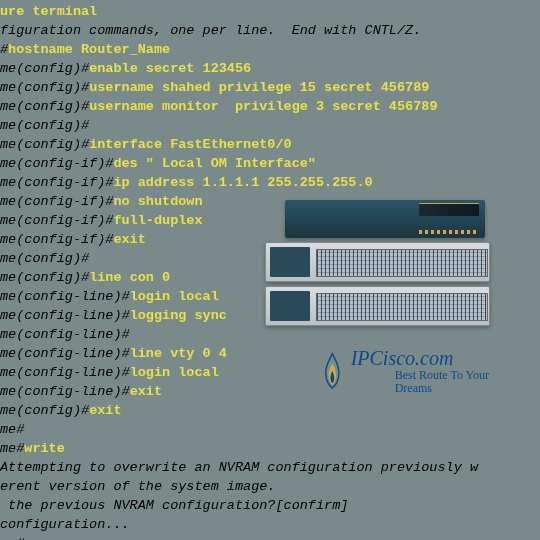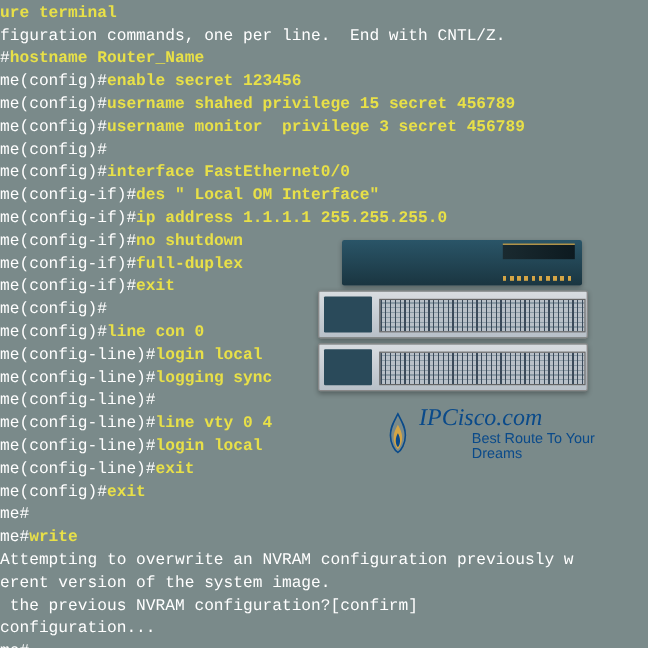--- a/index.html
+++ b/index.html
@@ -12,21 +12,21 @@
     line-height: 19px;
     overflow: hidden;
     position: relative;
     padding-top: 2px;
   }
   .terminal {
     color: #fff;
     white-space: pre;
   }
   .line { display: block; }
-  .w { color: #ffffff; }
+  .w { color: #000000; font-style: italic; }
   .y { color: #e8e048; font-weight: bold; font-family: Liberation Mono, monospace; }
   .device-img {
     position: absolute;
     top: 200px;
     left: 265px;
     width: 225px;
     height: 130px;
   }
   .rack {
     width: 225px;
@@ -92,37 +92,37 @@
     position: absolute;
     top: 4px;
     left: 4px;
     width: 40px;
     height: 30px;
     background: #2a4a5a;
     border-radius: 1px;
   }
   .logo-area {
     position: absolute;
-    top: 336px;
+    top: 346px;
     left: 320px;
     width: 200px;
     height: 50px;
     display: flex;
     align-items: center;
     gap: 6px;
   }
   .flame-icon {
     width: 26px;
     height: 40px;
     position: relative;
   }
   .flame-icon svg { width: 100%; height: 100%; }
   .logo-text { display: flex; flex-direction: column; line-height: 1.1; }
   .logo-main { font-family: 'Times New Roman', serif; font-style: italic; font-size: 20px; color: #0a4a8a; font-weight: 500; }
-  .logo-sub { font-family: Liberation Sans, sans-serif; font-size: 12px; color: #0a4a8a; margin-left: 44px; }
+  .logo-sub { font-family: Liberation Serif, serif; font-size: 12px; color: #0a4a8a; margin-left: 44px; }
 </style>
 </head>
 <body>
 
 <div class="terminal" id="term"><span class="line"><span class="y">ure terminal</span></span><span class="line"><span class="w">figuration commands, one per line.  End with CNTL/Z.</span></span><span class="line"><span class="w">#</span><span class="y">hostname Router_Name</span></span><span class="line"><span class="w">me(config)#</span><span class="y">enable secret 123456</span></span><span class="line"><span class="w">me(config)#</span><span class="y">username shahed privilege 15 secret 456789</span></span><span class="line"><span class="w">me(config)#</span><span class="y">username monitor  privilege 3 secret 456789</span></span><span class="line"><span class="w">me(config)#</span></span><span class="line"><span class="w">me(config)#</span><span class="y">interface FastEthernet0/0</span></span><span class="line"><span class="w">me(config-if)#</span><span class="y">des " Local OM Interface"</span></span><span class="line"><span class="w">me(config-if)#</span><span class="y">ip address 1.1.1.1 255.255.255.0</span></span><span class="line"><span class="w">me(config-if)#</span><span class="y">no shutdown</span></span><span class="line"><span class="w">me(config-if)#</span><span class="y">full-duplex</span></span><span class="line"><span class="w">me(config-if)#</span><span class="y">exit</span></span><span class="line"><span class="w">me(config)#</span></span><span class="line"><span class="w">me(config)#</span><span class="y">line con 0</span></span><span class="line"><span class="w">me(config-line)#</span><span class="y">login local</span></span><span class="line"><span class="w">me(config-line)#</span><span class="y">logging sync</span></span><span class="line"><span class="w">me(config-line)#</span></span><span class="line"><span class="w">me(config-line)#</span><span class="y">line vty 0 4</span></span><span class="line"><span class="w">me(config-line)#</span><span class="y">login local</span></span><span class="line"><span class="w">me(config-line)#</span><span class="y">exit</span></span><span class="line"><span class="w">me(config)#</span><span class="y">exit</span></span><span class="line"><span class="w">me#</span></span><span class="line"><span class="w">me#</span><span class="y">write</span></span><span class="line"><span class="w">Attempting to overwrite an NVRAM configuration previously w</span></span><span class="line"><span class="w">erent version of the system image.</span></span><span class="line"><span class="w"> the previous NVRAM configuration?[confirm]</span></span><span class="line"><span class="w">configuration...</span></span><span class="line"><span class="w"></span></span><span class="line"><span class="w">me#</span></span></div>
 
 <div class="device-img">
   <div class="rack">
     <div class="top-unit"></div>
     <div class="rack-unit u1"></div>

